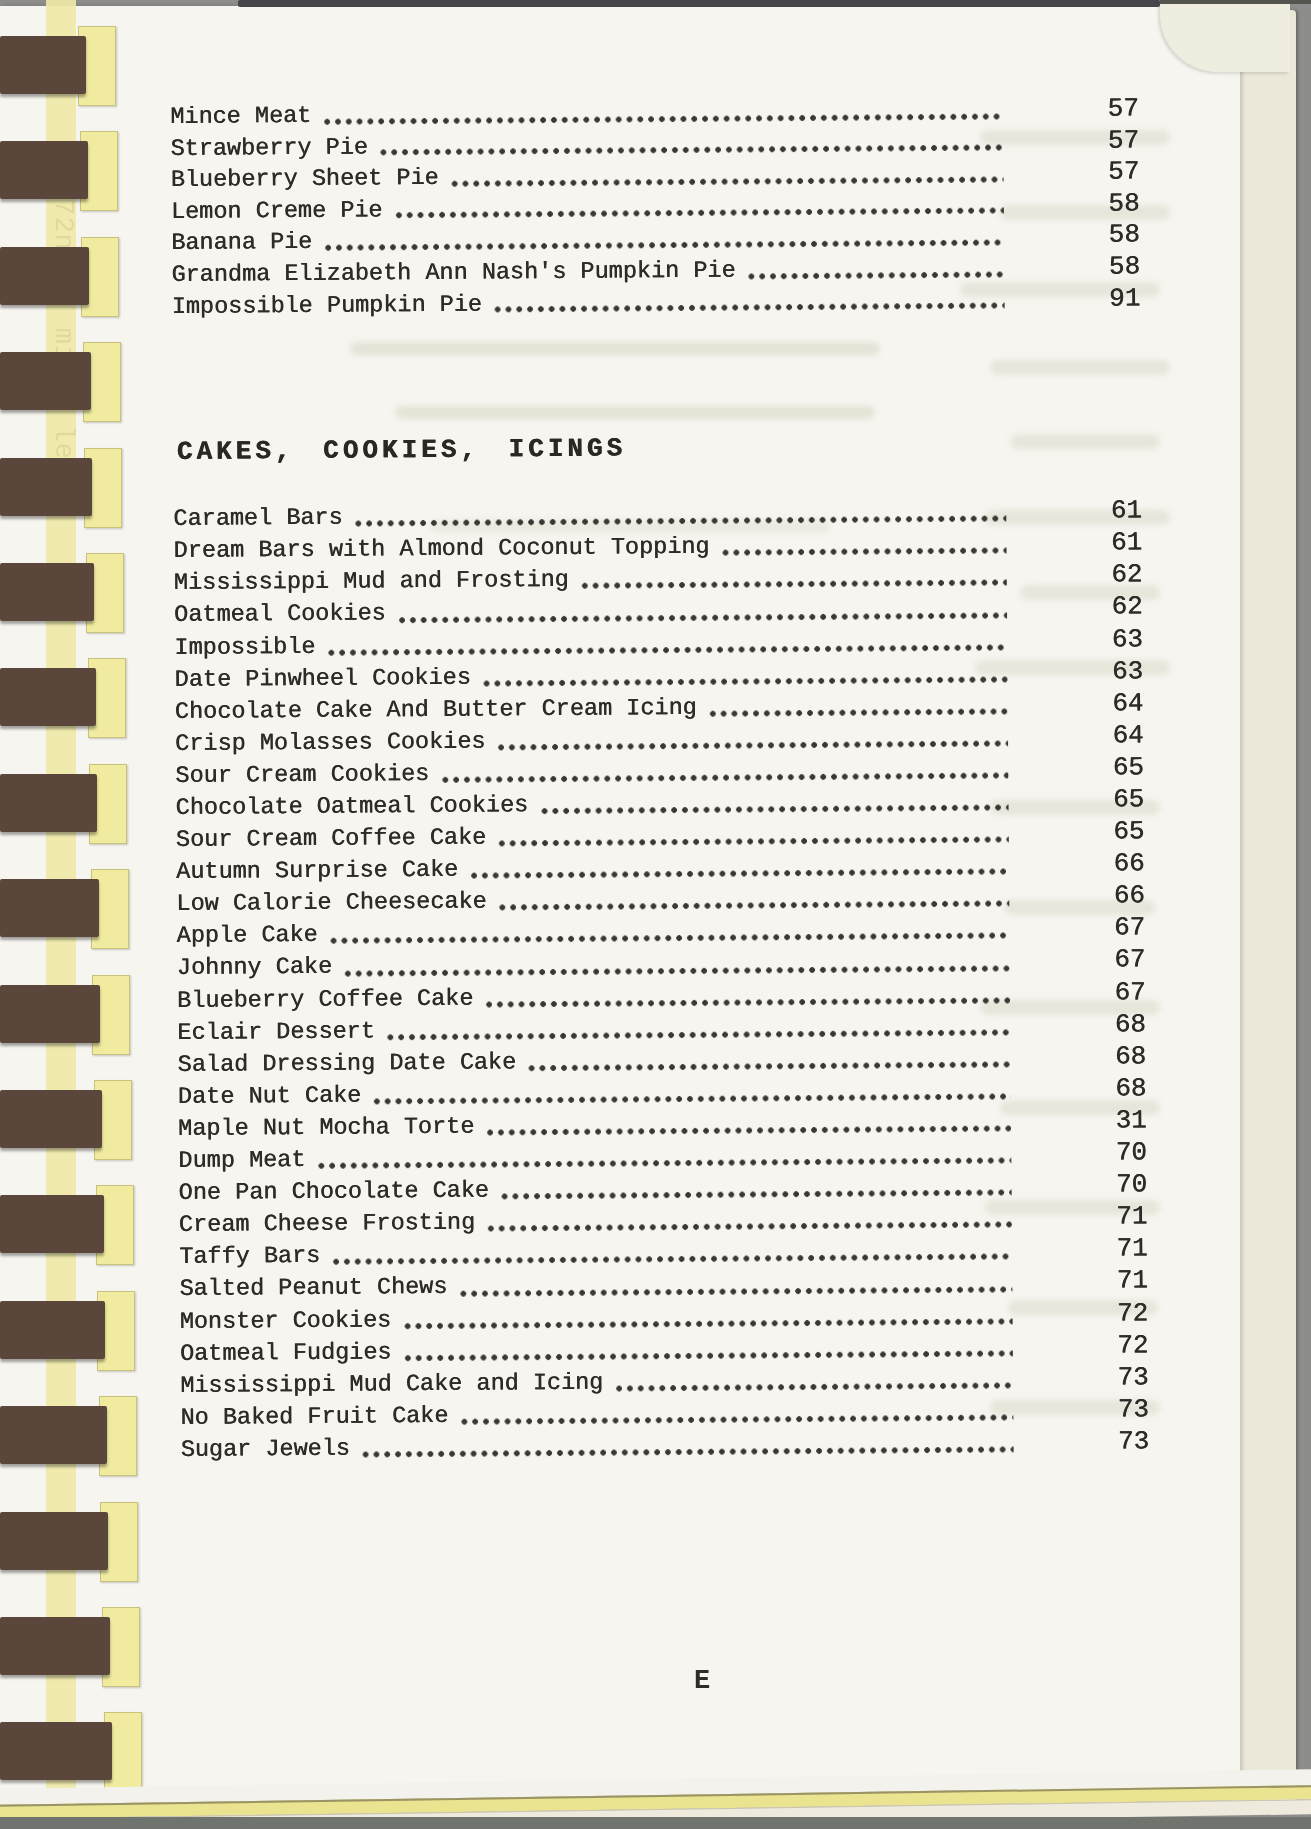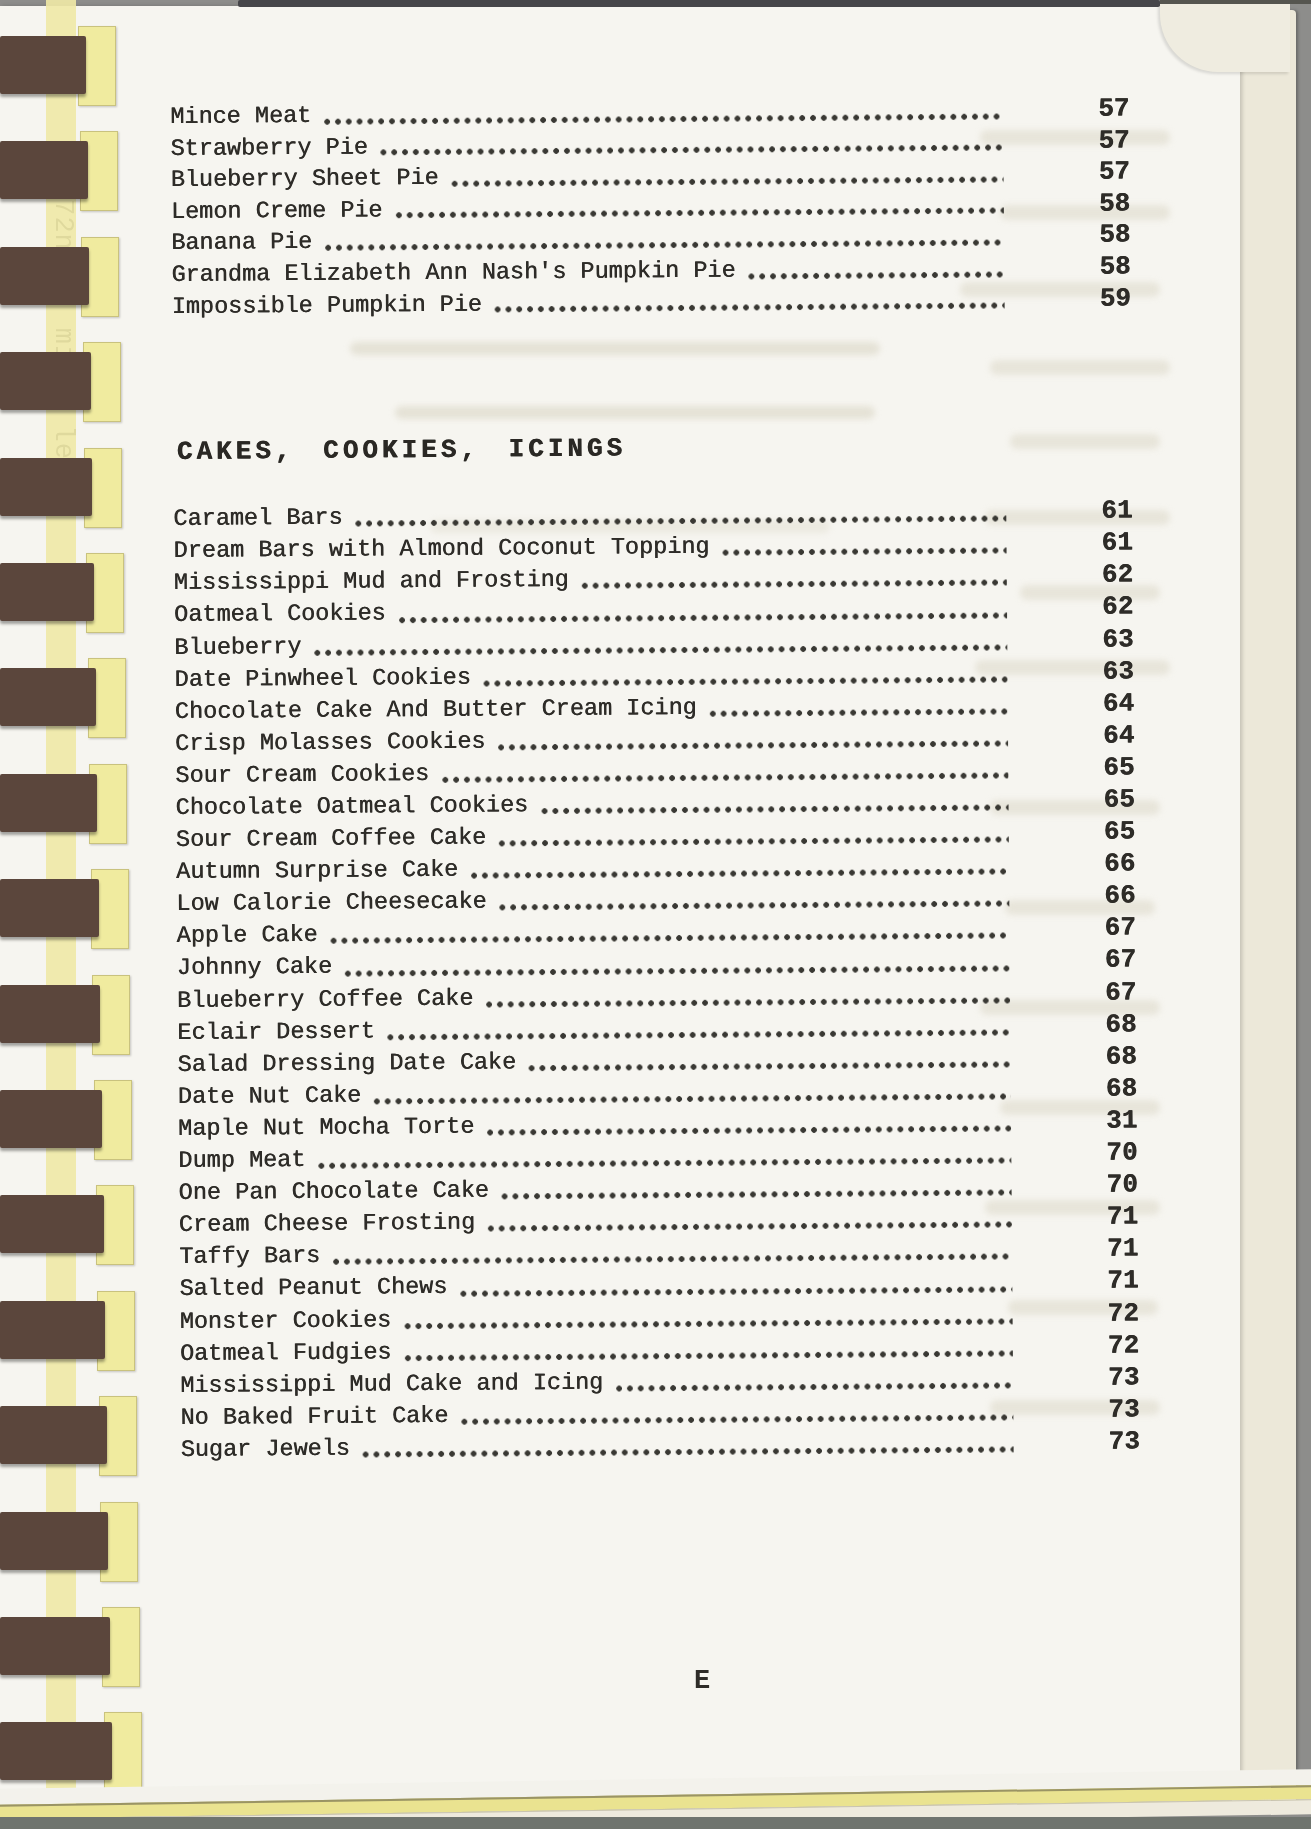--- a/index.html
+++ b/index.html
@@ -83,21 +83,21 @@
   .section-cakes .row { height:32.1px; }
   .title {
     font-size:23.5px; white-space:pre; text-shadow:.5px 0 0 currentColor;
   }
   .leader {
     flex:1; align-self:flex-end; height:8px; margin:0 95px 6px 12px;
     background-image:radial-gradient(circle at 4px 4px, #393833 2.5px, rgba(0,0,0,0) 3.1px);
     background-size:10.8px 8px; background-repeat:repeat-x; background-position:0 50%;
   }
   .pagenum {
-    width:50px; text-align:left; font-size:26px; text-shadow:.5px 0 0 currentColor;font-weight:bold;
+    width:50px; text-align:center; font-size:26px; text-shadow:.5px 0 0 currentColor;
   }
   .toc-heading {
     margin:115px 0 36px 4px; font-size:26px; font-weight:bold;
     letter-spacing:4px; word-spacing:9px; color:#2a2824;
     text-shadow:.6px 0 0 currentColor;
   }
   .footer-letter {
     position:absolute; left:652px; top:1666px; width:100px; z-index:6;
     text-align:center; font-size:27px; font-weight:bold; color:#2e2c28;
   }
@@ -200,21 +200,21 @@
           <span class="pagenum">58</span>
         </div>
         <div class="row">
           <span class="title">Grandma Elizabeth Ann Nash's Pumpkin Pie</span>
           <span class="leader"></span>
           <span class="pagenum">58</span>
         </div>
         <div class="row">
           <span class="title">Impossible Pumpkin Pie</span>
           <span class="leader"></span>
-          <span class="pagenum">59</span>
+          <span class="pagenum">91</span>
         </div>
       </section>
       <section class="toc-section section-cakes">
         <h2 class="toc-heading">CAKES, COOKIES, ICINGS</h2>
         <div class="row">
           <span class="title">Caramel Bars</span>
           <span class="leader"></span>
           <span class="pagenum">61</span>
         </div>
         <div class="row">
@@ -226,21 +226,21 @@
           <span class="title">Mississippi Mud and Frosting</span>
           <span class="leader"></span>
           <span class="pagenum">62</span>
         </div>
         <div class="row">
           <span class="title">Oatmeal Cookies</span>
           <span class="leader"></span>
           <span class="pagenum">62</span>
         </div>
         <div class="row">
-          <span class="title">Blueberry</span>
+          <span class="title">Impossible</span>
           <span class="leader"></span>
           <span class="pagenum">63</span>
         </div>
         <div class="row">
           <span class="title">Date Pinwheel Cookies</span>
           <span class="leader"></span>
           <span class="pagenum">63</span>
         </div>
         <div class="row">
           <span class="title">Chocolate Cake And Butter Cream Icing</span>

